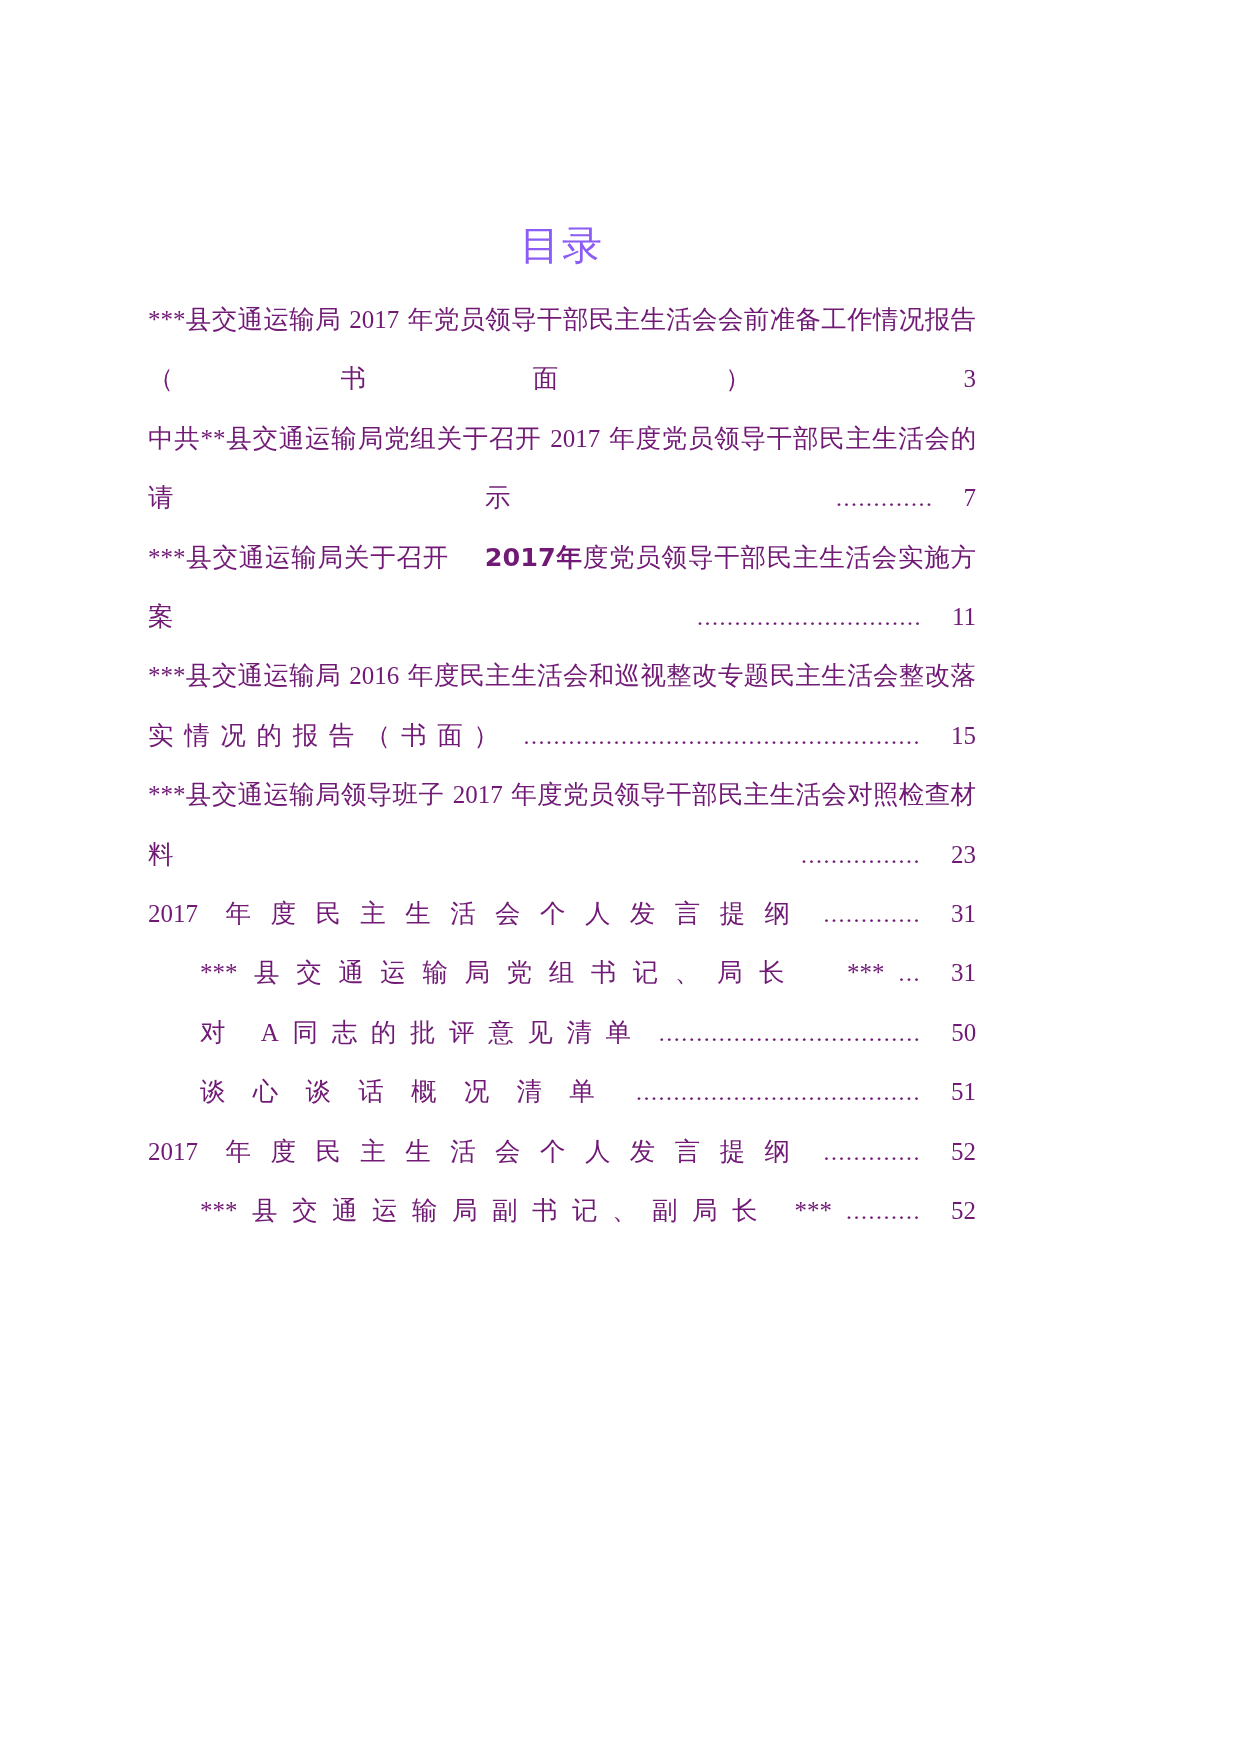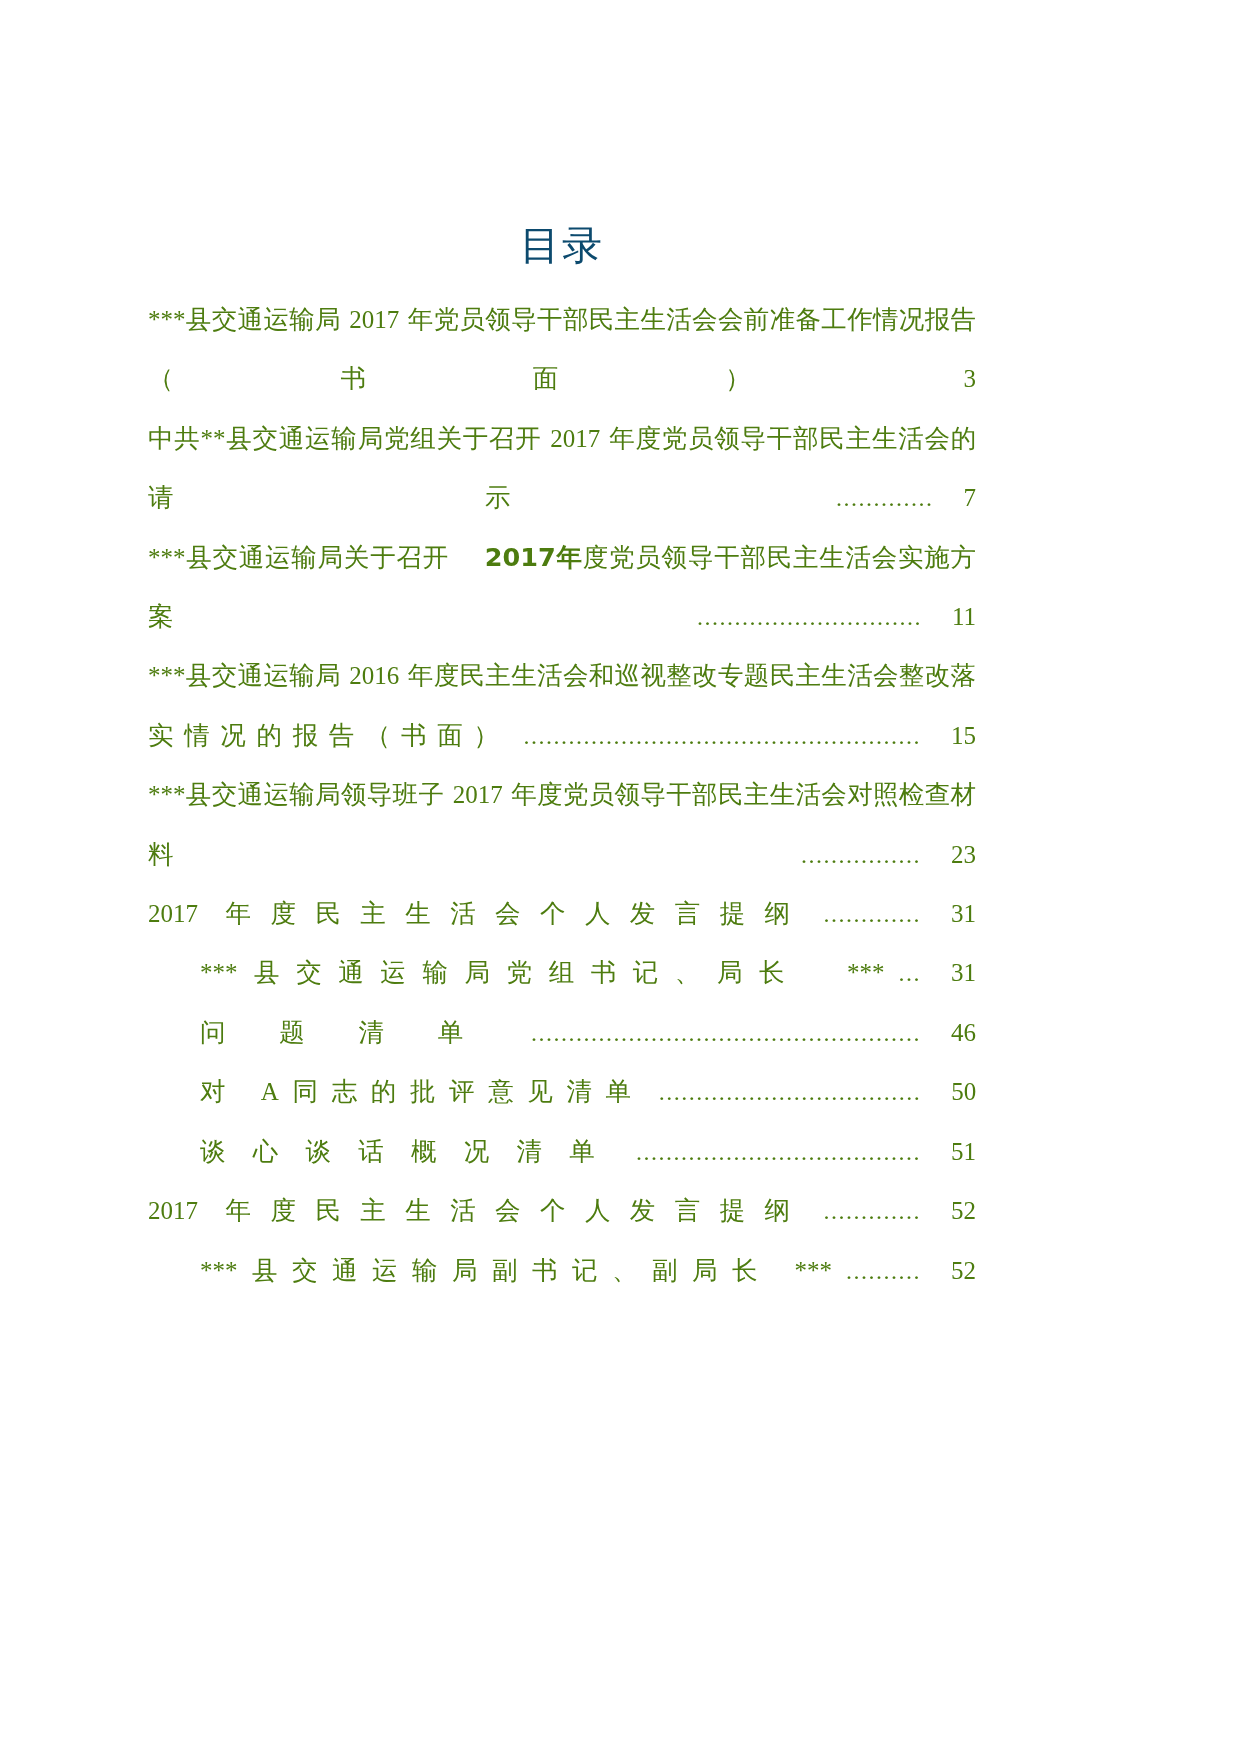--- a/index.html
+++ b/index.html
@@ -28,41 +28,41 @@
   .content {
     position: absolute;
     left: 148px;
     top: 218px;
     width: 828px;
   }
 
   
   .toc-title {
     text-align: center;
-    color: #0c4a6e;
+    color: #8b5cf6;
     font-family: "DejaVu Sans", "Liberation Sans", sans-serif;
     font-size: 40px;
     line-height: 54px;
     letter-spacing: 2px;
     font-weight: 400;
     margin: 0 0 18px 0;
     white-space: pre;
   }
 
   
   .toc-list {
     display: block;
   }
 
   .toc-entry {
     display: block;
     font-family: "DejaVu Sans", "Liberation Sans", sans-serif;
     font-size: 25.5px;
     line-height: 58.4px;
-    color: #4d7c0f;
+    color: #701a75;
     text-align: justify;
     text-align-last: justify;
     word-break: break-all;
     margin: 0;
     padding: 0;
   }
 
   .toc-entry.level-2 {
     padding-left: 52px;
   }
@@ -110,21 +110,20 @@
     <div class="toc-title">目录</div>
 
     <div class="toc-list">
         <div class="toc-entry level-1"><span class="e-text"><span class="e-stars">***</span><span class="cjk">县</span><span class="cjk">交</span><span class="cjk">通</span><span class="cjk">运</span><span class="cjk">输</span><span class="cjk">局</span><span class=""> </span><span class="e-num">2017</span><span class=""> </span><span class="cjk">年</span><span class="cjk">党</span><span class="cjk">员</span><span class="cjk">领</span><span class="cjk">导</span><span class="cjk">干</span><span class="cjk">部</span><span class="cjk">民</span><span class="cjk">主</span><span class="cjk">生</span><span class="cjk">活</span><span class="cjk">会</span><span class="cjk">会</span><span class="cjk">前</span><span class="cjk">准</span><span class="cjk">备</span><span class="cjk">工</span><span class="cjk">作</span><span class="cjk">情</span><span class="cjk">况</span><span class="cjk">报</span><span class="cjk">告</span><span class="cjk">（</span><span class="cjk">书</span><span class="cjk">面</span><span class="cjk">）</span></span><span class="gap-lg"></span><span class="e-page">3</span></div>
         <div class="toc-entry level-1"><span class="e-text"><span class="cjk">中</span><span class="cjk">共</span><span class="e-stars">**</span><span class="cjk">县</span><span class="cjk">交</span><span class="cjk">通</span><span class="cjk">运</span><span class="cjk">输</span><span class="cjk">局</span><span class="cjk">党</span><span class="cjk">组</span><span class="cjk">关</span><span class="cjk">于</span><span class="cjk">召</span><span class="cjk">开</span><span class=""> </span><span class="e-num">2017</span><span class=""> </span><span class="cjk">年</span><span class="cjk">度</span><span class="cjk">党</span><span class="cjk">员</span><span class="cjk">领</span><span class="cjk">导</span><span class="cjk">干</span><span class="cjk">部</span><span class="cjk">民</span><span class="cjk">主</span><span class="cjk">生</span><span class="cjk">活</span><span class="cjk">会</span><span class="cjk">的</span><span class="cjk">请</span><span class="cjk">示</span></span><span class="gap-sm"></span><span class="e-dots">.............</span><span class="gap-md"></span><span class="e-page">7</span></div>
         <div class="toc-entry level-1"><span class="e-text"><span class="e-stars">***</span><span class="cjk">县</span><span class="cjk">交</span><span class="cjk">通</span><span class="cjk">运</span><span class="cjk">输</span><span class="cjk">局</span><span class="cjk">关</span><span class="cjk">于</span><span class="cjk">召</span><span class="cjk">开</span><span class=""> </span><span class="e-bold">2017年</span><span class="cjk">度</span><span class="cjk">党</span><span class="cjk">员</span><span class="cjk">领</span><span class="cjk">导</span><span class="cjk">干</span><span class="cjk">部</span><span class="cjk">民</span><span class="cjk">主</span><span class="cjk">生</span><span class="cjk">活</span><span class="cjk">会</span><span class="cjk">实</span><span class="cjk">施</span><span class="cjk">方</span><span class="cjk">案</span></span><span class="gap-sm"></span><span class="e-dots">..............................</span><span class="gap-md"></span><span class="e-page">11</span></div>
         <div class="toc-entry level-1"><span class="e-text"><span class="e-stars">***</span><span class="cjk">县</span><span class="cjk">交</span><span class="cjk">通</span><span class="cjk">运</span><span class="cjk">输</span><span class="cjk">局</span><span class=""> </span><span class="e-num">2016</span><span class=""> </span><span class="cjk">年</span><span class="cjk">度</span><span class="cjk">民</span><span class="cjk">主</span><span class="cjk">生</span><span class="cjk">活</span><span class="cjk">会</span><span class="cjk">和</span><span class="cjk">巡</span><span class="cjk">视</span><span class="cjk">整</span><span class="cjk">改</span><span class="cjk">专</span><span class="cjk">题</span><span class="cjk">民</span><span class="cjk">主</span><span class="cjk">生</span><span class="cjk">活</span><span class="cjk">会</span><span class="cjk">整</span><span class="cjk">改</span><span class="cjk">落</span><span class="cjk">实</span><span class="cjk">情</span><span class="cjk">况</span><span class="cjk">的</span><span class="cjk">报</span><span class="cjk">告</span><span class="cjk">（</span><span class="cjk">书</span><span class="cjk">面</span><span class="cjk">）</span></span><span class="gap-sm"></span><span class="e-dots">.....................................................</span><span class="gap-md"></span><span class="e-page">15</span></div>
         <div class="toc-entry level-1"><span class="e-text"><span class="e-stars">***</span><span class="cjk">县</span><span class="cjk">交</span><span class="cjk">通</span><span class="cjk">运</span><span class="cjk">输</span><span class="cjk">局</span><span class="cjk">领</span><span class="cjk">导</span><span class="cjk">班</span><span class="cjk">子</span><span class=""> </span><span class="e-num">2017</span><span class=""> </span><span class="cjk">年</span><span class="cjk">度</span><span class="cjk">党</span><span class="cjk">员</span><span class="cjk">领</span><span class="cjk">导</span><span class="cjk">干</span><span class="cjk">部</span><span class="cjk">民</span><span class="cjk">主</span><span class="cjk">生</span><span class="cjk">活</span><span class="cjk">会</span><span class="cjk">对</span><span class="cjk">照</span><span class="cjk">检</span><span class="cjk">查</span><span class="cjk">材</span><span class="cjk">料</span></span><span class="gap-sm"></span><span class="e-dots">................</span><span class="gap-md"></span><span class="e-page">23</span></div>
         <div class="toc-entry level-1"><span class="e-text"><span class="e-num">2017</span><span class=""> </span><span class="cjk">年</span><span class="cjk">度</span><span class="cjk">民</span><span class="cjk">主</span><span class="cjk">生</span><span class="cjk">活</span><span class="cjk">会</span><span class="cjk">个</span><span class="cjk">人</span><span class="cjk">发</span><span class="cjk">言</span><span class="cjk">提</span><span class="cjk">纲</span></span><span class="gap-sm"></span><span class="e-dots">.............</span><span class="gap-md"></span><span class="e-page">31</span></div>
         <div class="toc-entry level-2"><span class="e-text"><span class="e-stars">***</span><span class="cjk">县</span><span class="cjk">交</span><span class="cjk">通</span><span class="cjk">运</span><span class="cjk">输</span><span class="cjk">局</span><span class="cjk">党</span><span class="cjk">组</span><span class="cjk">书</span><span class="cjk">记</span><span class="cjk">、</span><span class="cjk">局</span><span class="cjk">长</span></span><span class="gap-lg"></span><span class="e-stars">***</span><span class="gap-sm"></span><span class="e-dots">...</span><span class="gap-md"></span><span class="e-page">31</span></div>
-        <div class="toc-entry level-2"><span class="e-text"><span class="cjk">问</span><span class="cjk">题</span><span class="cjk">清</span><span class="cjk">单</span></span><span class="gap-sm"></span><span class="e-dots">....................................................</span><span class="gap-md"></span><span class="e-page">46</span></div>
         <div class="toc-entry level-2"><span class="e-text"><span class="cjk">对</span><span class=""> </span><span class="e-num">A</span><span class="cjk">同</span><span class="cjk">志</span><span class="cjk">的</span><span class="cjk">批</span><span class="cjk">评</span><span class="cjk">意</span><span class="cjk">见</span><span class="cjk">清</span><span class="cjk">单</span></span><span class="gap-sm"></span><span class="e-dots">...................................</span><span class="gap-md"></span><span class="e-page">50</span></div>
         <div class="toc-entry level-2"><span class="e-text"><span class="cjk">谈</span><span class="cjk">心</span><span class="cjk">谈</span><span class="cjk">话</span><span class="cjk">概</span><span class="cjk">况</span><span class="cjk">清</span><span class="cjk">单</span></span><span class="gap-sm"></span><span class="e-dots">......................................</span><span class="gap-md"></span><span class="e-page">51</span></div>
         <div class="toc-entry level-1"><span class="e-text"><span class="e-num">2017</span><span class=""> </span><span class="cjk">年</span><span class="cjk">度</span><span class="cjk">民</span><span class="cjk">主</span><span class="cjk">生</span><span class="cjk">活</span><span class="cjk">会</span><span class="cjk">个</span><span class="cjk">人</span><span class="cjk">发</span><span class="cjk">言</span><span class="cjk">提</span><span class="cjk">纲</span></span><span class="gap-sm"></span><span class="e-dots">.............</span><span class="gap-md"></span><span class="e-page">52</span></div>
         <div class="toc-entry level-2"><span class="e-text"><span class="e-stars">***</span><span class="cjk">县</span><span class="cjk">交</span><span class="cjk">通</span><span class="cjk">运</span><span class="cjk">输</span><span class="cjk">局</span><span class="cjk">副</span><span class="cjk">书</span><span class="cjk">记</span><span class="cjk">、</span><span class="cjk">副</span><span class="cjk">局</span><span class="cjk">长</span><span class=""> </span><span class="e-stars">***</span></span><span class="gap-sm"></span><span class="e-dots">..........</span><span class="gap-md"></span><span class="e-page">52</span></div>
       </div>
 
   </div>
 </div>
 
 </body></html>

